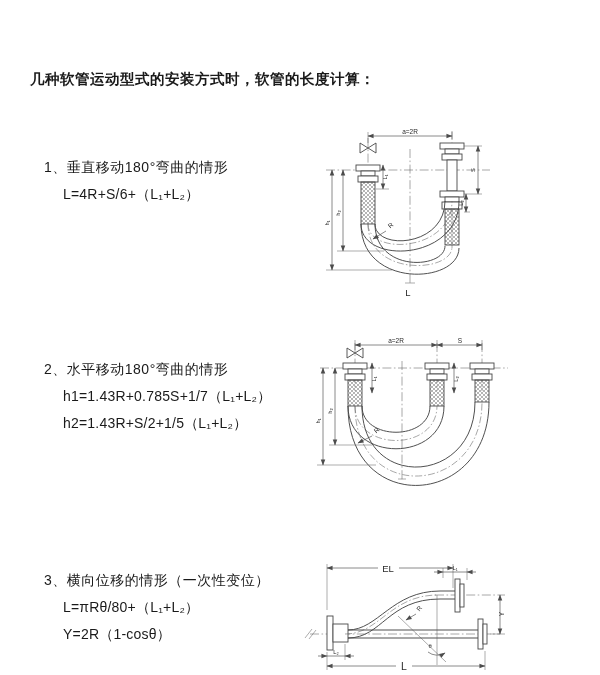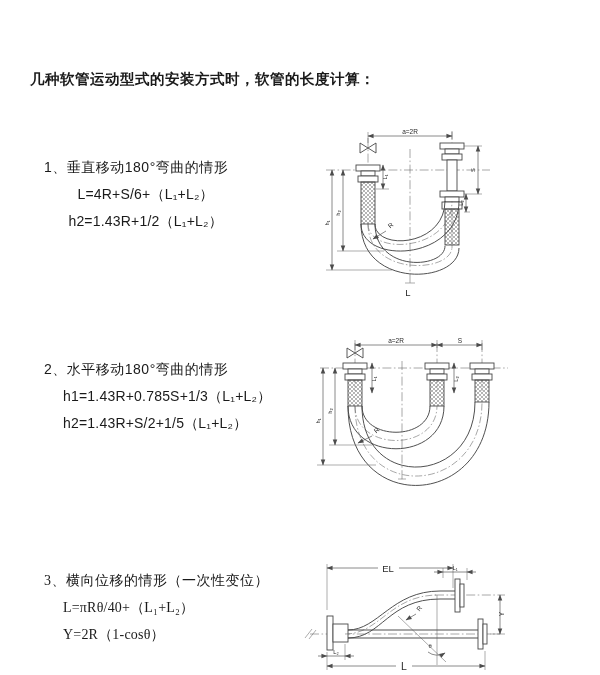--- a/index.html
+++ b/index.html
@@ -3,21 +3,21 @@
 <meta charset="utf-8">
 <style>
   html,body{margin:0;padding:0;background:#ffffff;}
   body{width:600px;height:675px;overflow:hidden;position:relative;
        font-family:"Liberation Sans","DejaVu Sans",sans-serif;color:#1a1a1a;}
   .page{position:absolute;left:0;top:0;width:600px;height:675px;background:#fff;margin-top:48px;}
   .title{position:absolute;left:30px;top:22px;font-size:14.5px;font-weight:bold;letter-spacing:.5px;}
   .sec{position:absolute;left:44px;line-height:27px;font-size:14px;}
   .sec .hd{letter-spacing:.5px;}
   .sec .fm{padding-left:19px;letter-spacing:.2px;}
-  #sec1{top:106px;text-align:center;} #sec2{top:308px;} #sec3{top:519px;font-family:Liberation Serif, serif;}
+  #sec1{top:106px;} #sec2{top:308px;} #sec3{top:519px;}
   svg{position:absolute;overflow:visible;}
   #d1{left:312px;top:75px;} #d2{left:312px;top:283px;} #d3{left:300px;top:502px;}
   svg text{font-family:"Liberation Sans","DejaVu Sans",sans-serif;fill:#2b2b2b;}
   .geo{stroke:#474747;stroke-width:0.95;fill:none;}
   .part{stroke:#474747;stroke-width:0.9;fill:#ffffff;}
   .braid{stroke:#474747;stroke-width:0.9;}
   .dim{stroke:#4c4c4c;stroke-width:0.65;fill:none;}
   .ext{stroke:#5a5a5a;stroke-width:0.5;fill:none;}
   .cl{stroke:#5f5f5f;stroke-width:0.55;fill:none;stroke-dasharray:9 2.5 1.6 2.5;}
   .dcl{stroke:#5f5f5f;stroke-width:0.55;fill:none;stroke-dasharray:7 2.2 1.5 2.2;}
@@ -26,32 +26,31 @@
 </head>
 <body>
 
 <div class="page">
 
   <div class="title">几种软管运动型式的安装方式时，软管的长度计算：</div>
 
   <div class="sec" id="sec1">
     <div class="hd">1、垂直移动180°弯曲的情形</div>
     <div class="fm">L=4R+S/6+（L₁+L₂）</div>
-    <div class="fm">h2=1.43R+1/2（L₁+L₂）</div>
   </div>
 
   <div class="sec" id="sec2">
     <div class="hd">2、水平移动180°弯曲的情形</div>
-    <div class="fm">h1=1.43R+0.785S+1/3（L₁+L₂）</div>
+    <div class="fm">h1=1.43R+0.785S+1/7（L₁+L₂）</div>
     <div class="fm">h2=1.43R+S/2+1/5（L₁+L₂）</div>
   </div>
 
   <div class="sec" id="sec3">
     <div class="hd">3、横向位移的情形（一次性变位）</div>
-    <div class="fm">L=πRθ/40+（L₁+L₂）</div>
+    <div class="fm">L=πRθ/80+（L₁+L₂）</div>
     <div class="fm">Y=2R（1-cosθ）</div>
   </div>
 
   <svg id="d1" width="268" height="182" viewBox="0 0 268 182">
     <defs>
       <marker id="ar1" viewBox="0 0 10 10" refX="9.3" refY="5" markerWidth="7.5" markerHeight="6" orient="auto-start-reverse" markerUnits="userSpaceOnUse">
           <path d="M0,1.2 L10,5 L0,8.8 z" fill="#4c4c4c"></path>
         </marker>
       <pattern id="b1" width="4" height="4" patternUnits="userSpaceOnUse">
           <path d="M0,4 L4,0 M0,0 L4,4 M-1,1 L1,-1 M3,5 L5,3 M-1,3 L1,5 M3,-1 L5,1" stroke="#6a6a6a" stroke-width="0.5" fill="none"></path>

